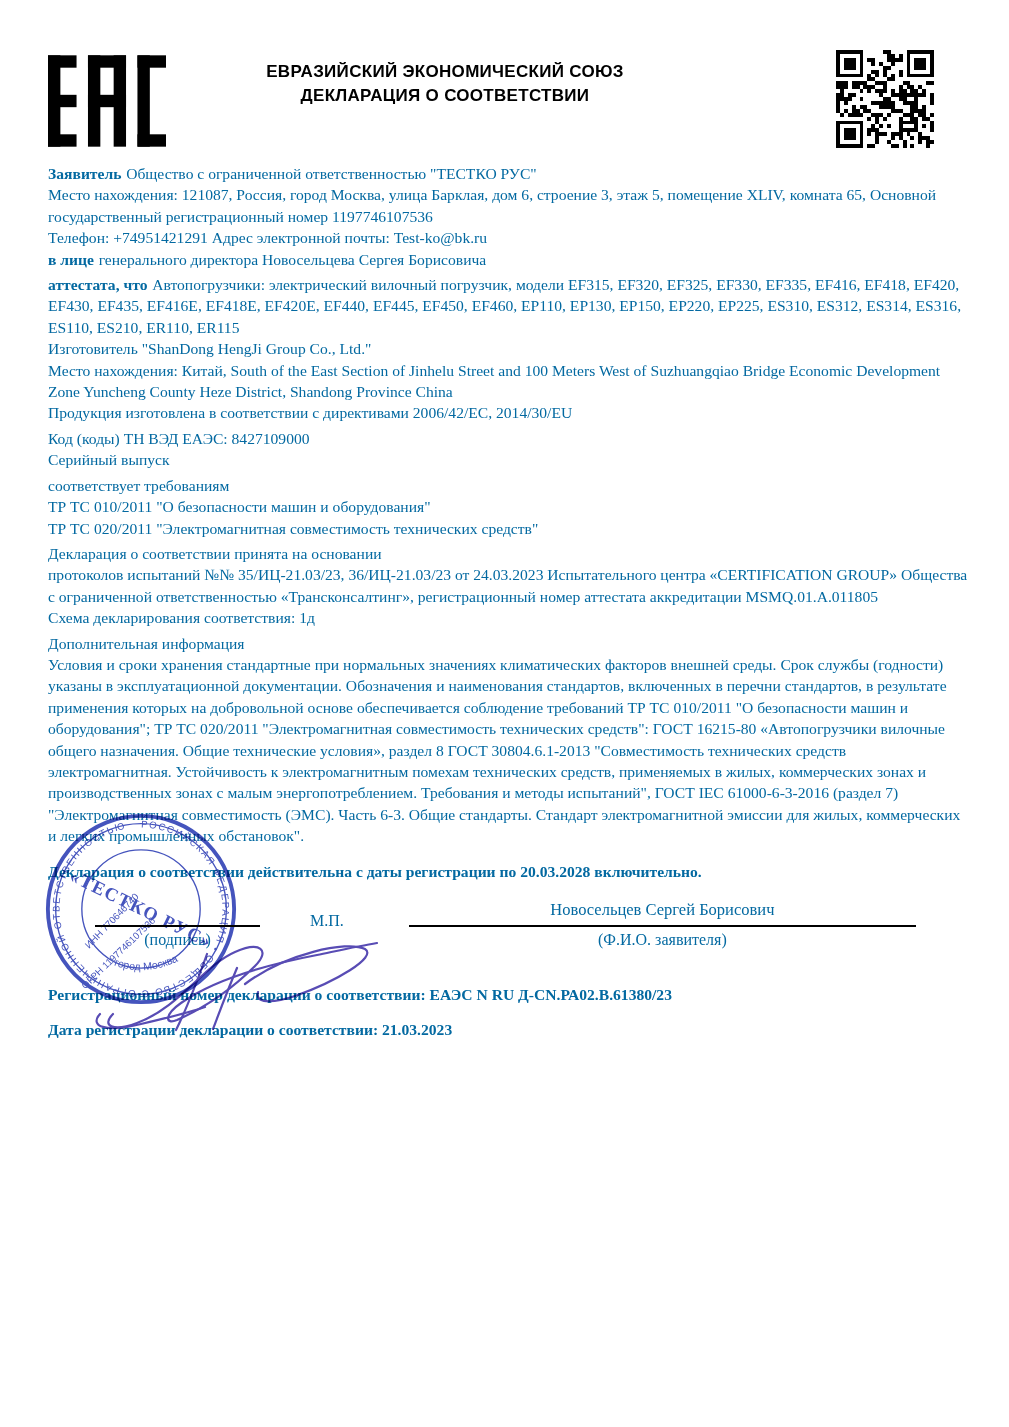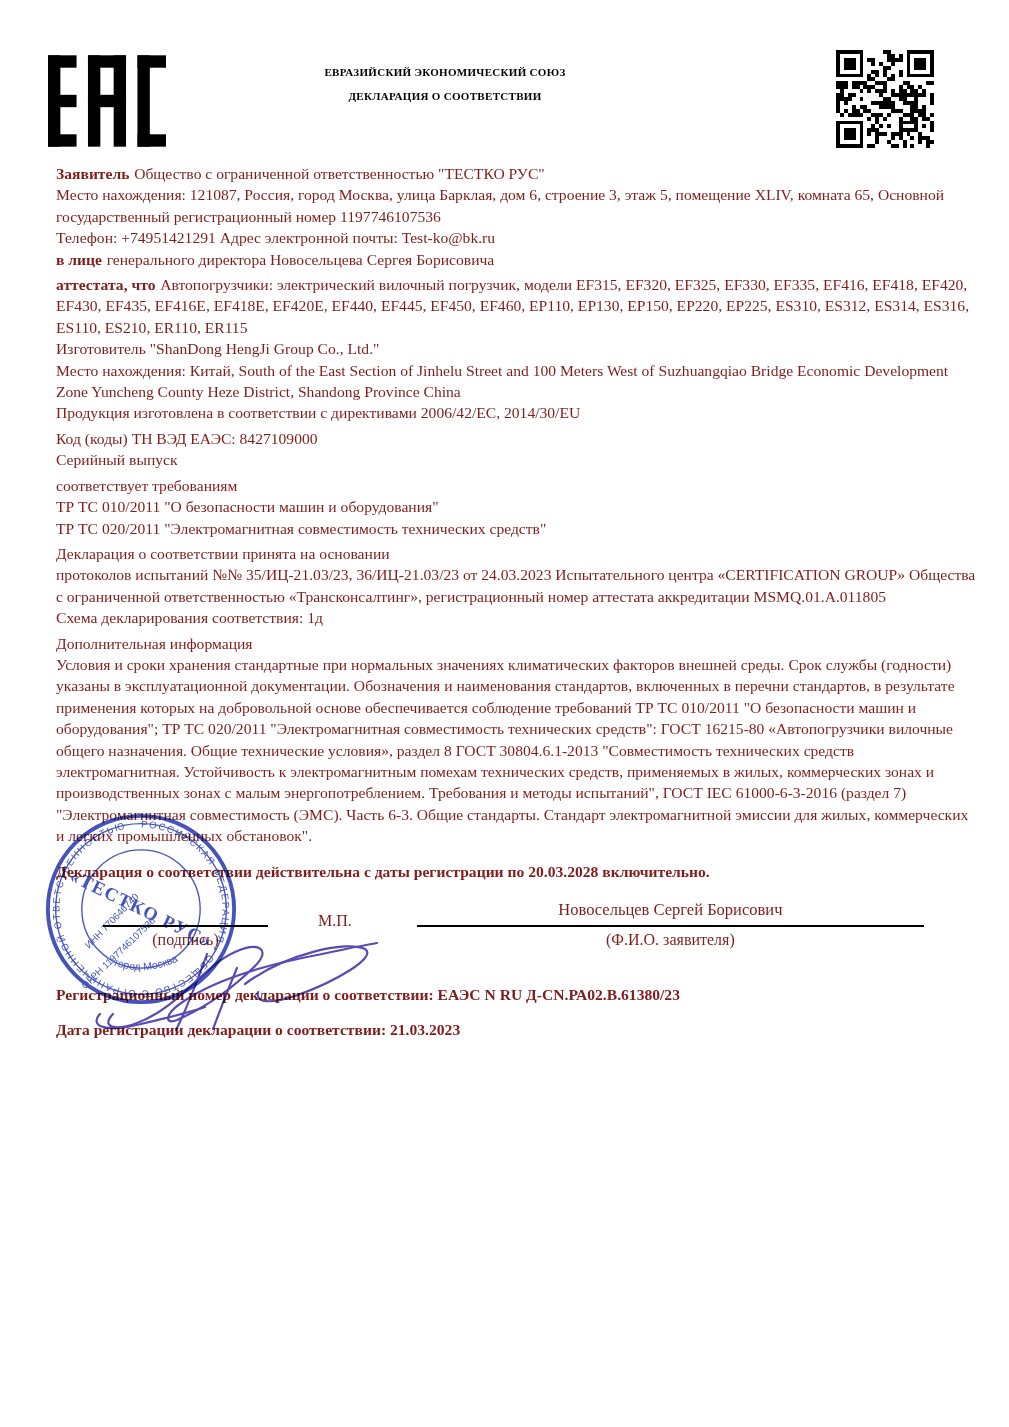--- a/index.html
+++ b/index.html
@@ -13,29 +13,29 @@
     color:#111111;
   }
   
   .hdr{
     position:absolute;left:0;top:0;width:1009px;height:160px;
   }
   .eac-logo{position:absolute;left:48px;top:55px;}
   .titles{
     position:absolute;left:170px;top:60px;width:550px;
     text-align:center;
-    font-family:Liberation Serif, serif;
-    font-weight:bold;font-size:11px;line-height:24px;
+    font-family:Liberation Sans, sans-serif;
+    font-weight:bold;font-size:17px;line-height:24px;
     letter-spacing:.3px;color:#000;
   }
   .qr{position:absolute;left:836px;top:50px;}
   
   .body{
-    position:absolute;left:56px;top:163px;width:921px;
-    font-size:15.6px;line-height:21.4px;color:#7f1d1d;
+    position:absolute;left:48px;top:163px;width:921px;
+    font-size:15.6px;line-height:21.4px;color:#0369a1;
   }
   .body p{margin:0;}
   .gap{margin-top:4px !important;}
   .bold{font-weight:normal;}
   .lead{font-weight:bold;padding-right:.30em;}
   .validity{margin-top:14px !important;font-weight:bold;}
   
   .sig-row{
     display:flex;align-items:flex-end;
     margin-top:17px;

